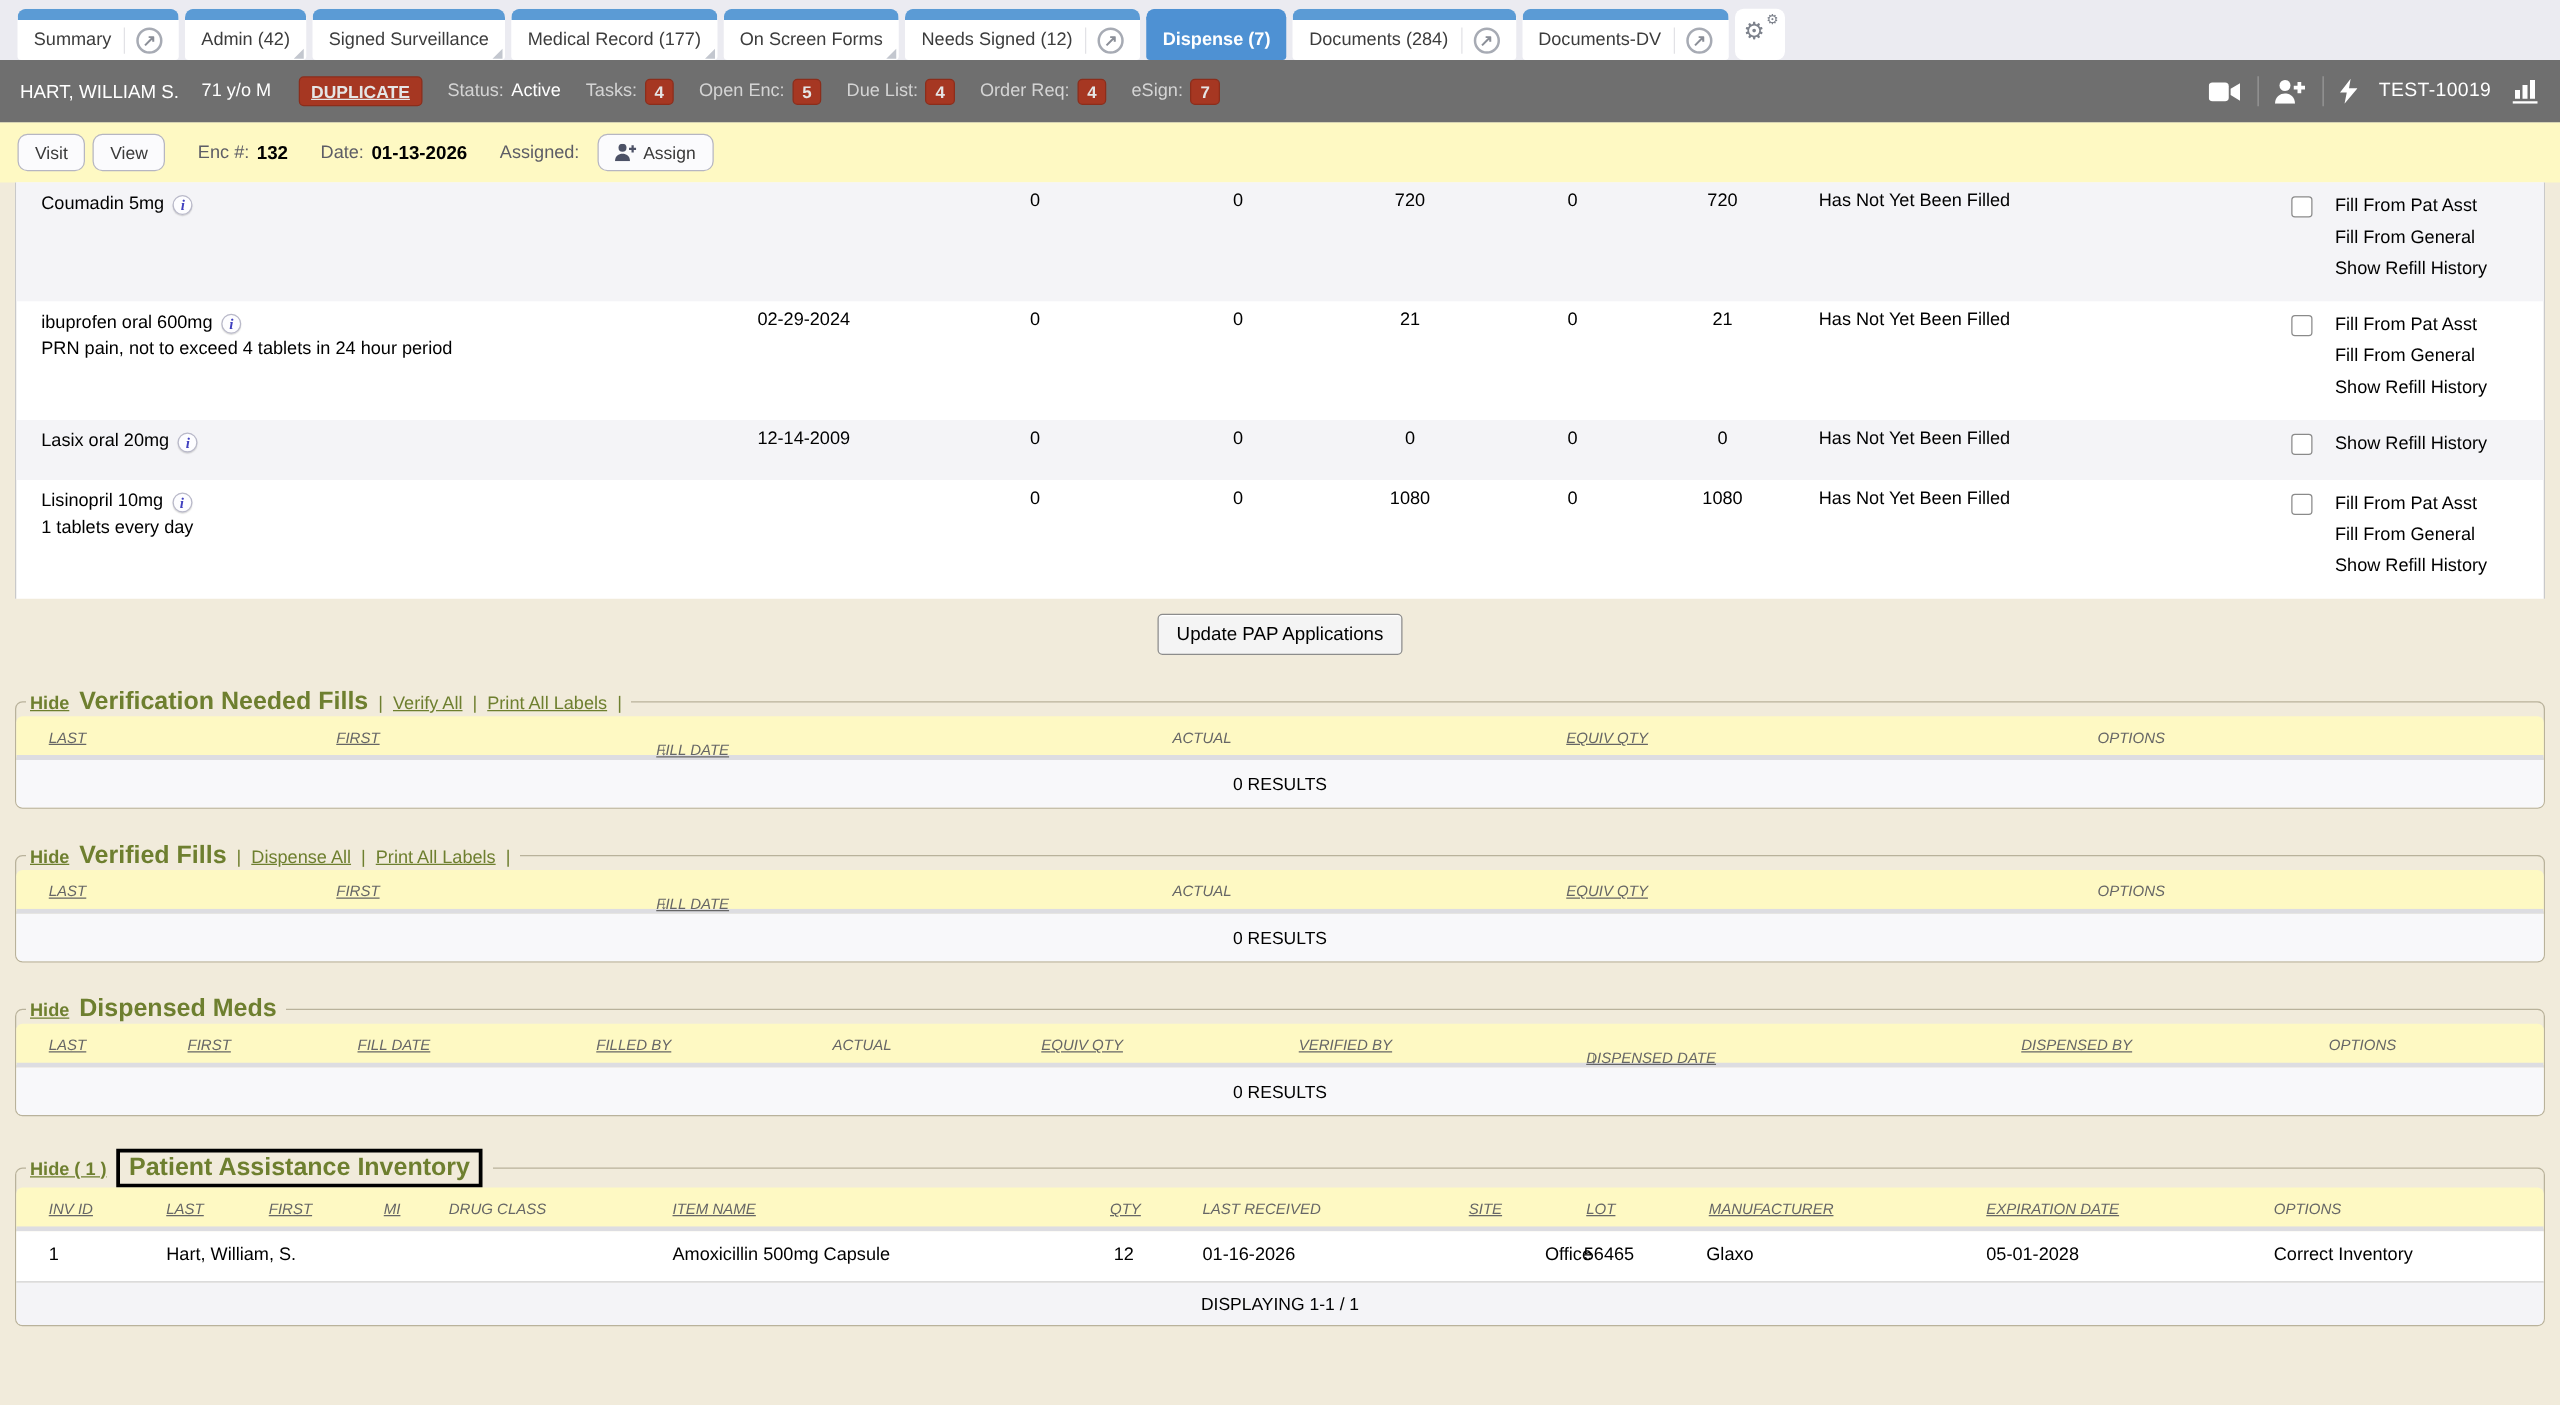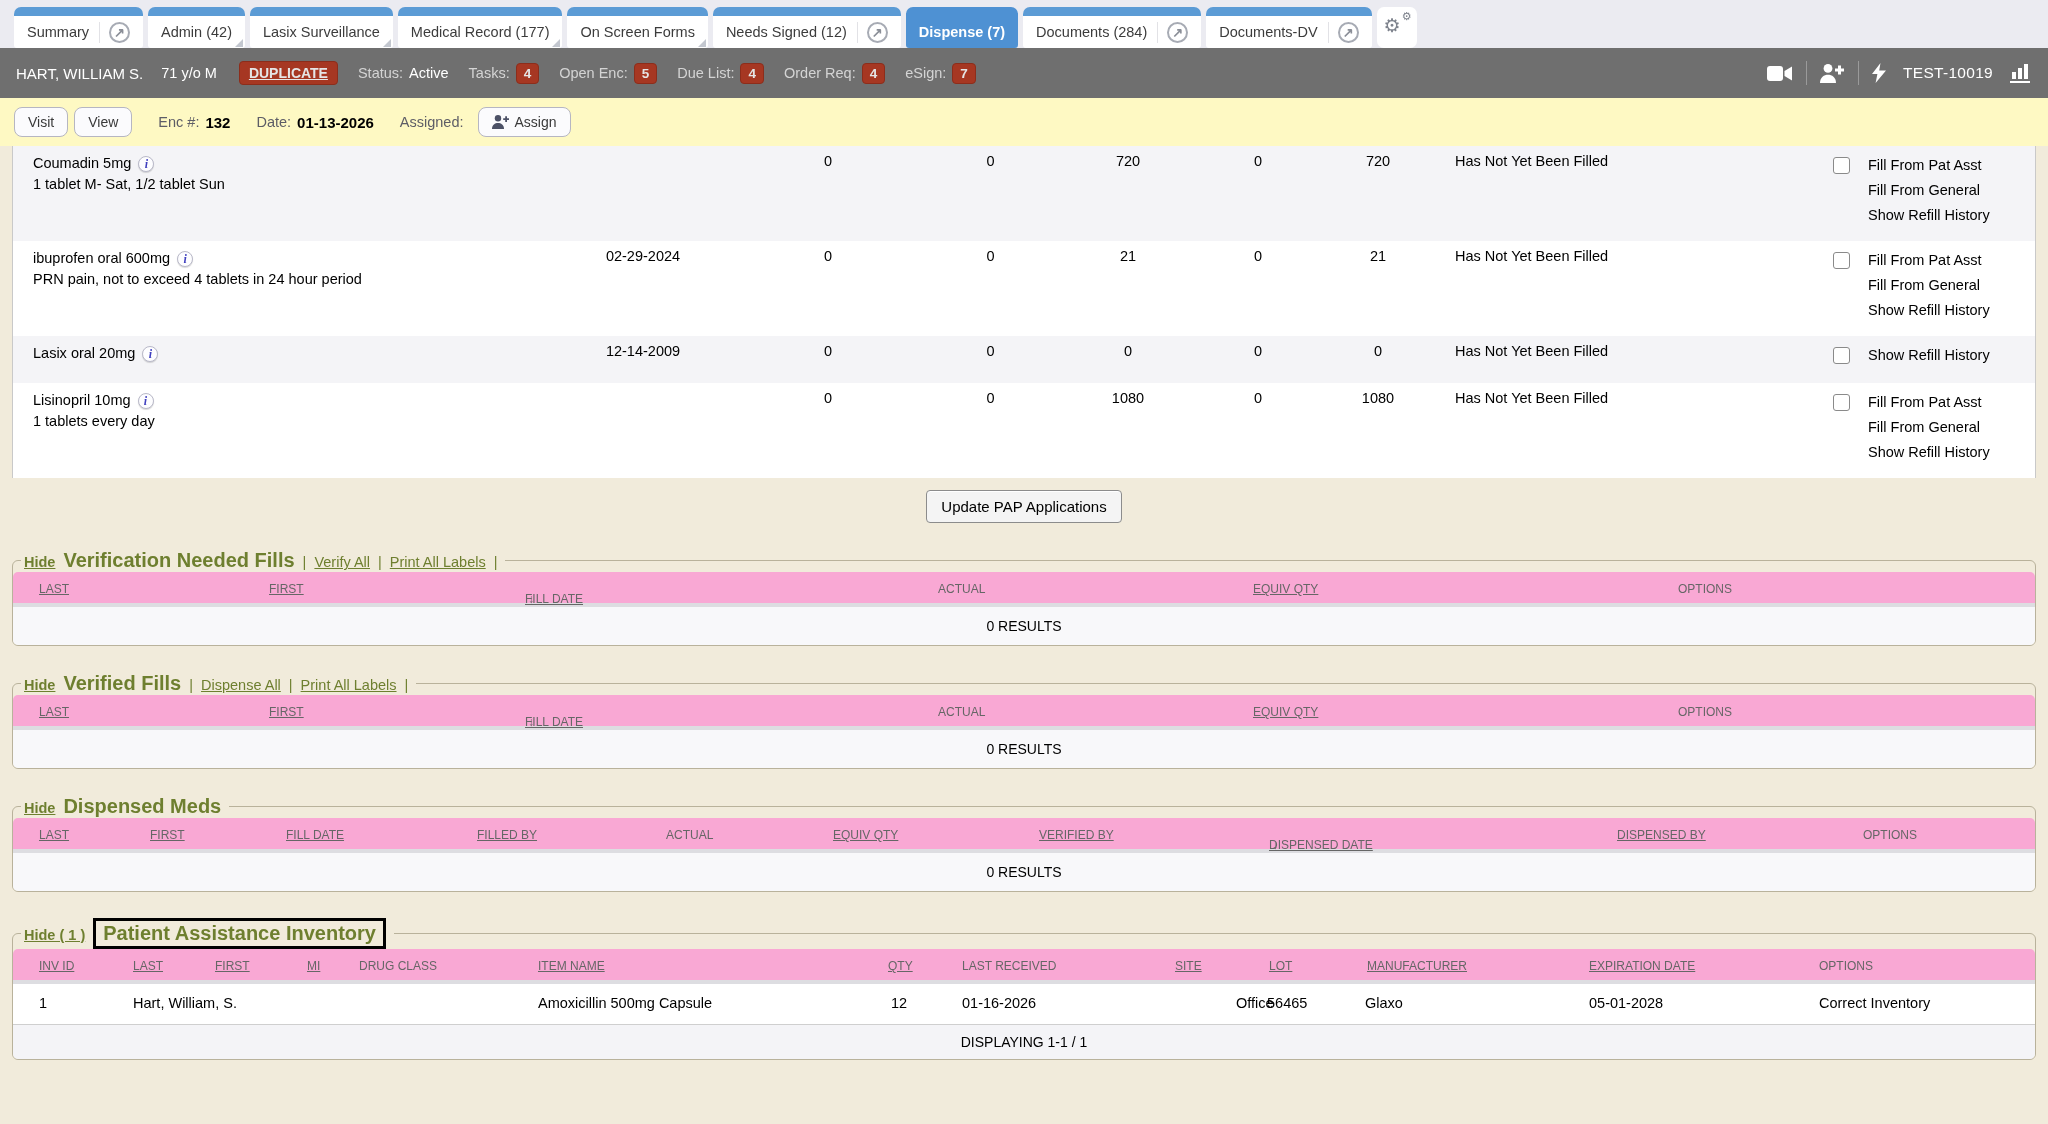--- a/index.html
+++ b/index.html
@@ -96,22 +96,22 @@
   fieldset.section { margin:26px 12px 0; border:1px solid #b9b29b; border-radius:6px;
                      padding:0; }
   fieldset.section legend { margin-left:8px; padding:0 8px 0 3px; display:flex;
                             align-items:baseline; gap:8px; }
   .hide-link { color:#6e7f2f; font-weight:bold; font-size:14.5px;
                text-decoration:underline; cursor:pointer; white-space:nowrap; }
   .sec-title { color:#6e7f2f; font-weight:bold; font-size:20px; white-space:nowrap; }
   .sec-title.boxed { border:3px solid #000; padding:1px 7px; }
   .sec-pipe { color:#6e7f2f; font-size:14.5px; }
   .sec-link { color:#6e7f2f; font-size:14.5px; text-decoration:underline; cursor:pointer; }
-  .sec-head { position:relative; height:35px; background:#f9a8d4;
-              border-bottom:4px solid #dddde1; border-radius:5px 5px 0 0; }
+  .sec-head { position:relative; height:35px; background:#fef9c3;
+              border-bottom:4px solid #dddde1; border-radius:5px 5px 0 0;font-style:italic; }
   .sec-head span { position:absolute; top:10px; color:#666; font-size:12px;
                    white-space:nowrap; }
   .sortable { text-decoration:underline; cursor:pointer; }
   .sort-ic { text-decoration:none; display:inline-block; margin-left:3px;
              font-size:12px; color:#666; }
   .sec-empty { background:#f8f8fa; text-align:center; font-size:14px;
                padding:11px 0; border-radius:0 0 5px 5px; }
   .sec-datarow { position:relative; height:41px; background:#fff;
                  border-bottom:1px solid #cfcfcf; font-size:14.5px; }
   .sec-datarow span { position:absolute; top:11px; white-space:nowrap; }
@@ -126,21 +126,21 @@
     <span>Summary</span>
     <span class="ext">
         <span class="circle-ext">↗</span>
       </span>
   </div>
   <div class="tab">
     <span>Admin (42)</span>
       <i class="fold"></i>
   </div>
   <div class="tab">
-    <span>Lasix Surveillance</span>
+    <span>Signed Surveillance</span>
       <i class="fold"></i>
   </div>
   <div class="tab">
     <span>Medical Record (177)</span>
       <i class="fold"></i>
   </div>
   <div class="tab">
     <span>On Screen Forms</span>
       <i class="fold"></i>
   </div>
@@ -232,21 +232,20 @@
 </div>
 
 <div class="medtable">
 
   <div class="medrow alt">
     <div class="mc-name">
       <span class="mc-namespan">
           <span>Coumadin 5mg</span>
           <span class="info">i</span>
         </span>
-      <div>1 tablet M- Sat, 1/2 tablet Sun</div>
     </div>
     <div class="mc-date"></div>
     <div class="mc-n1">0</div>
     <div class="mc-n2">0</div>
     <div class="mc-n3">720</div>
     <div class="mc-n4">0</div>
     <div class="mc-n5">720</div>
     <div class="mc-status">Has Not Yet Been Filled</div>
     <div class="mc-cb"><input type="checkbox" class="cb" style=""></div>
     <div class="mc-opts">

